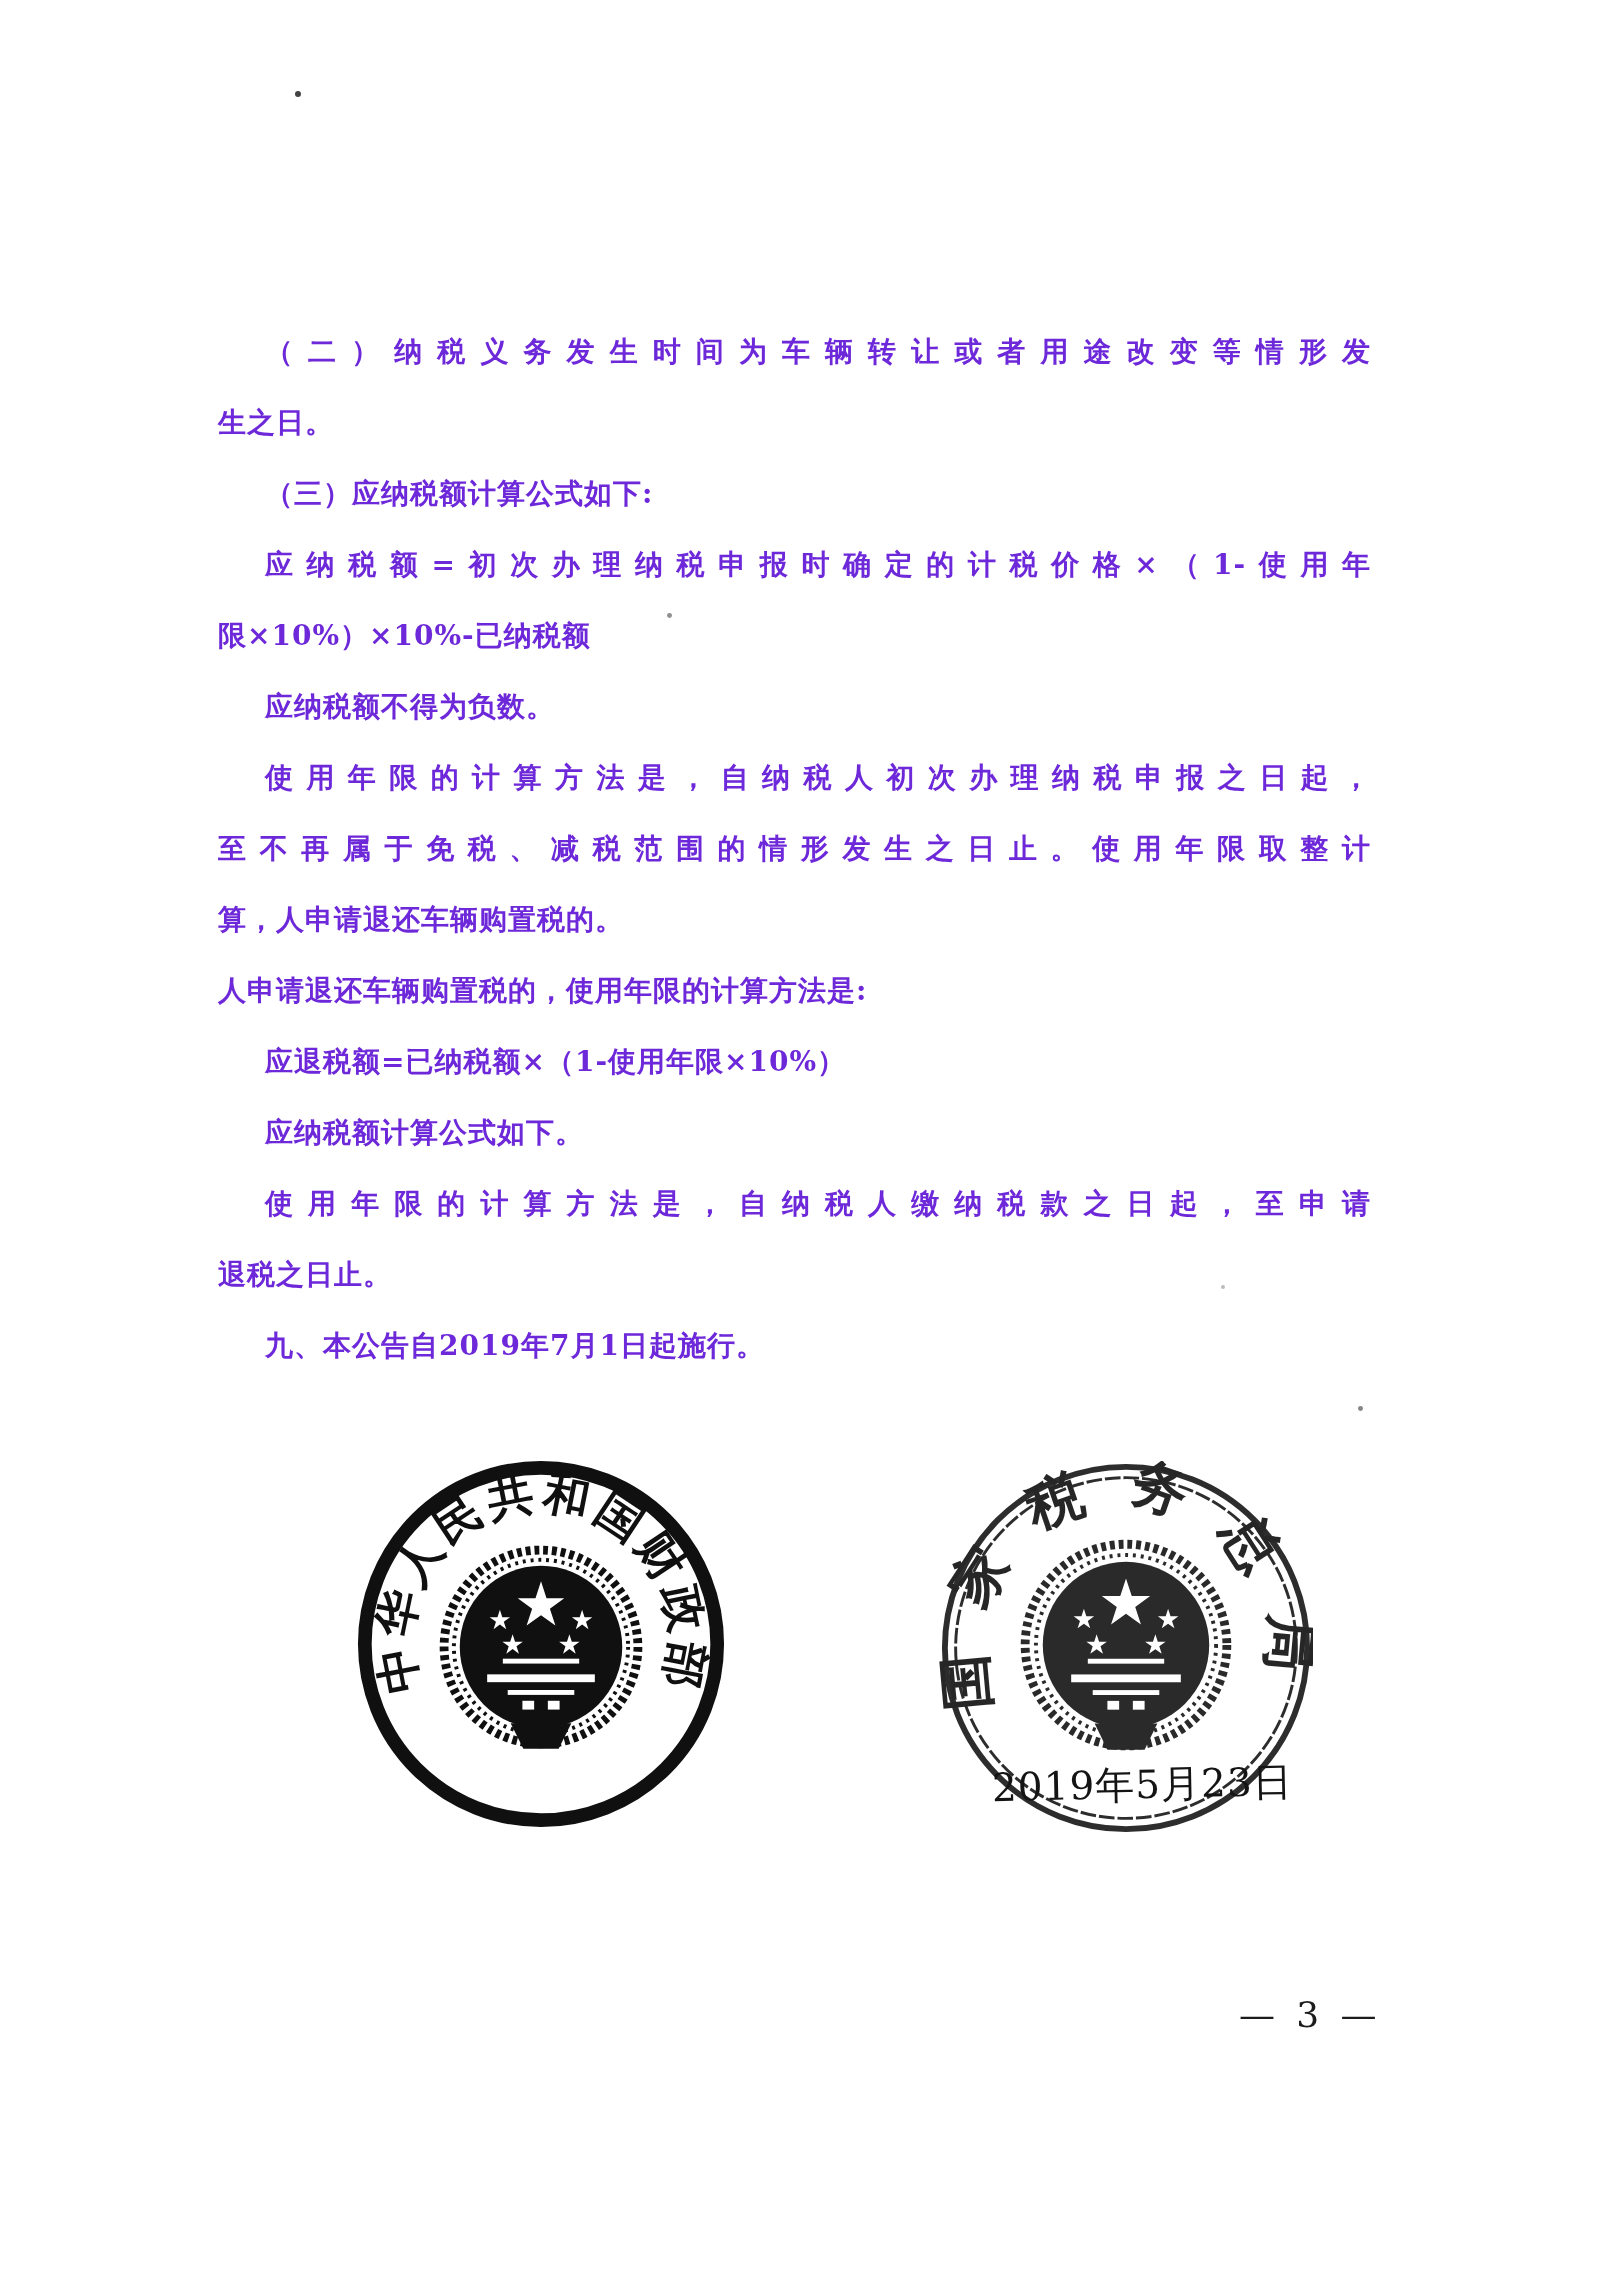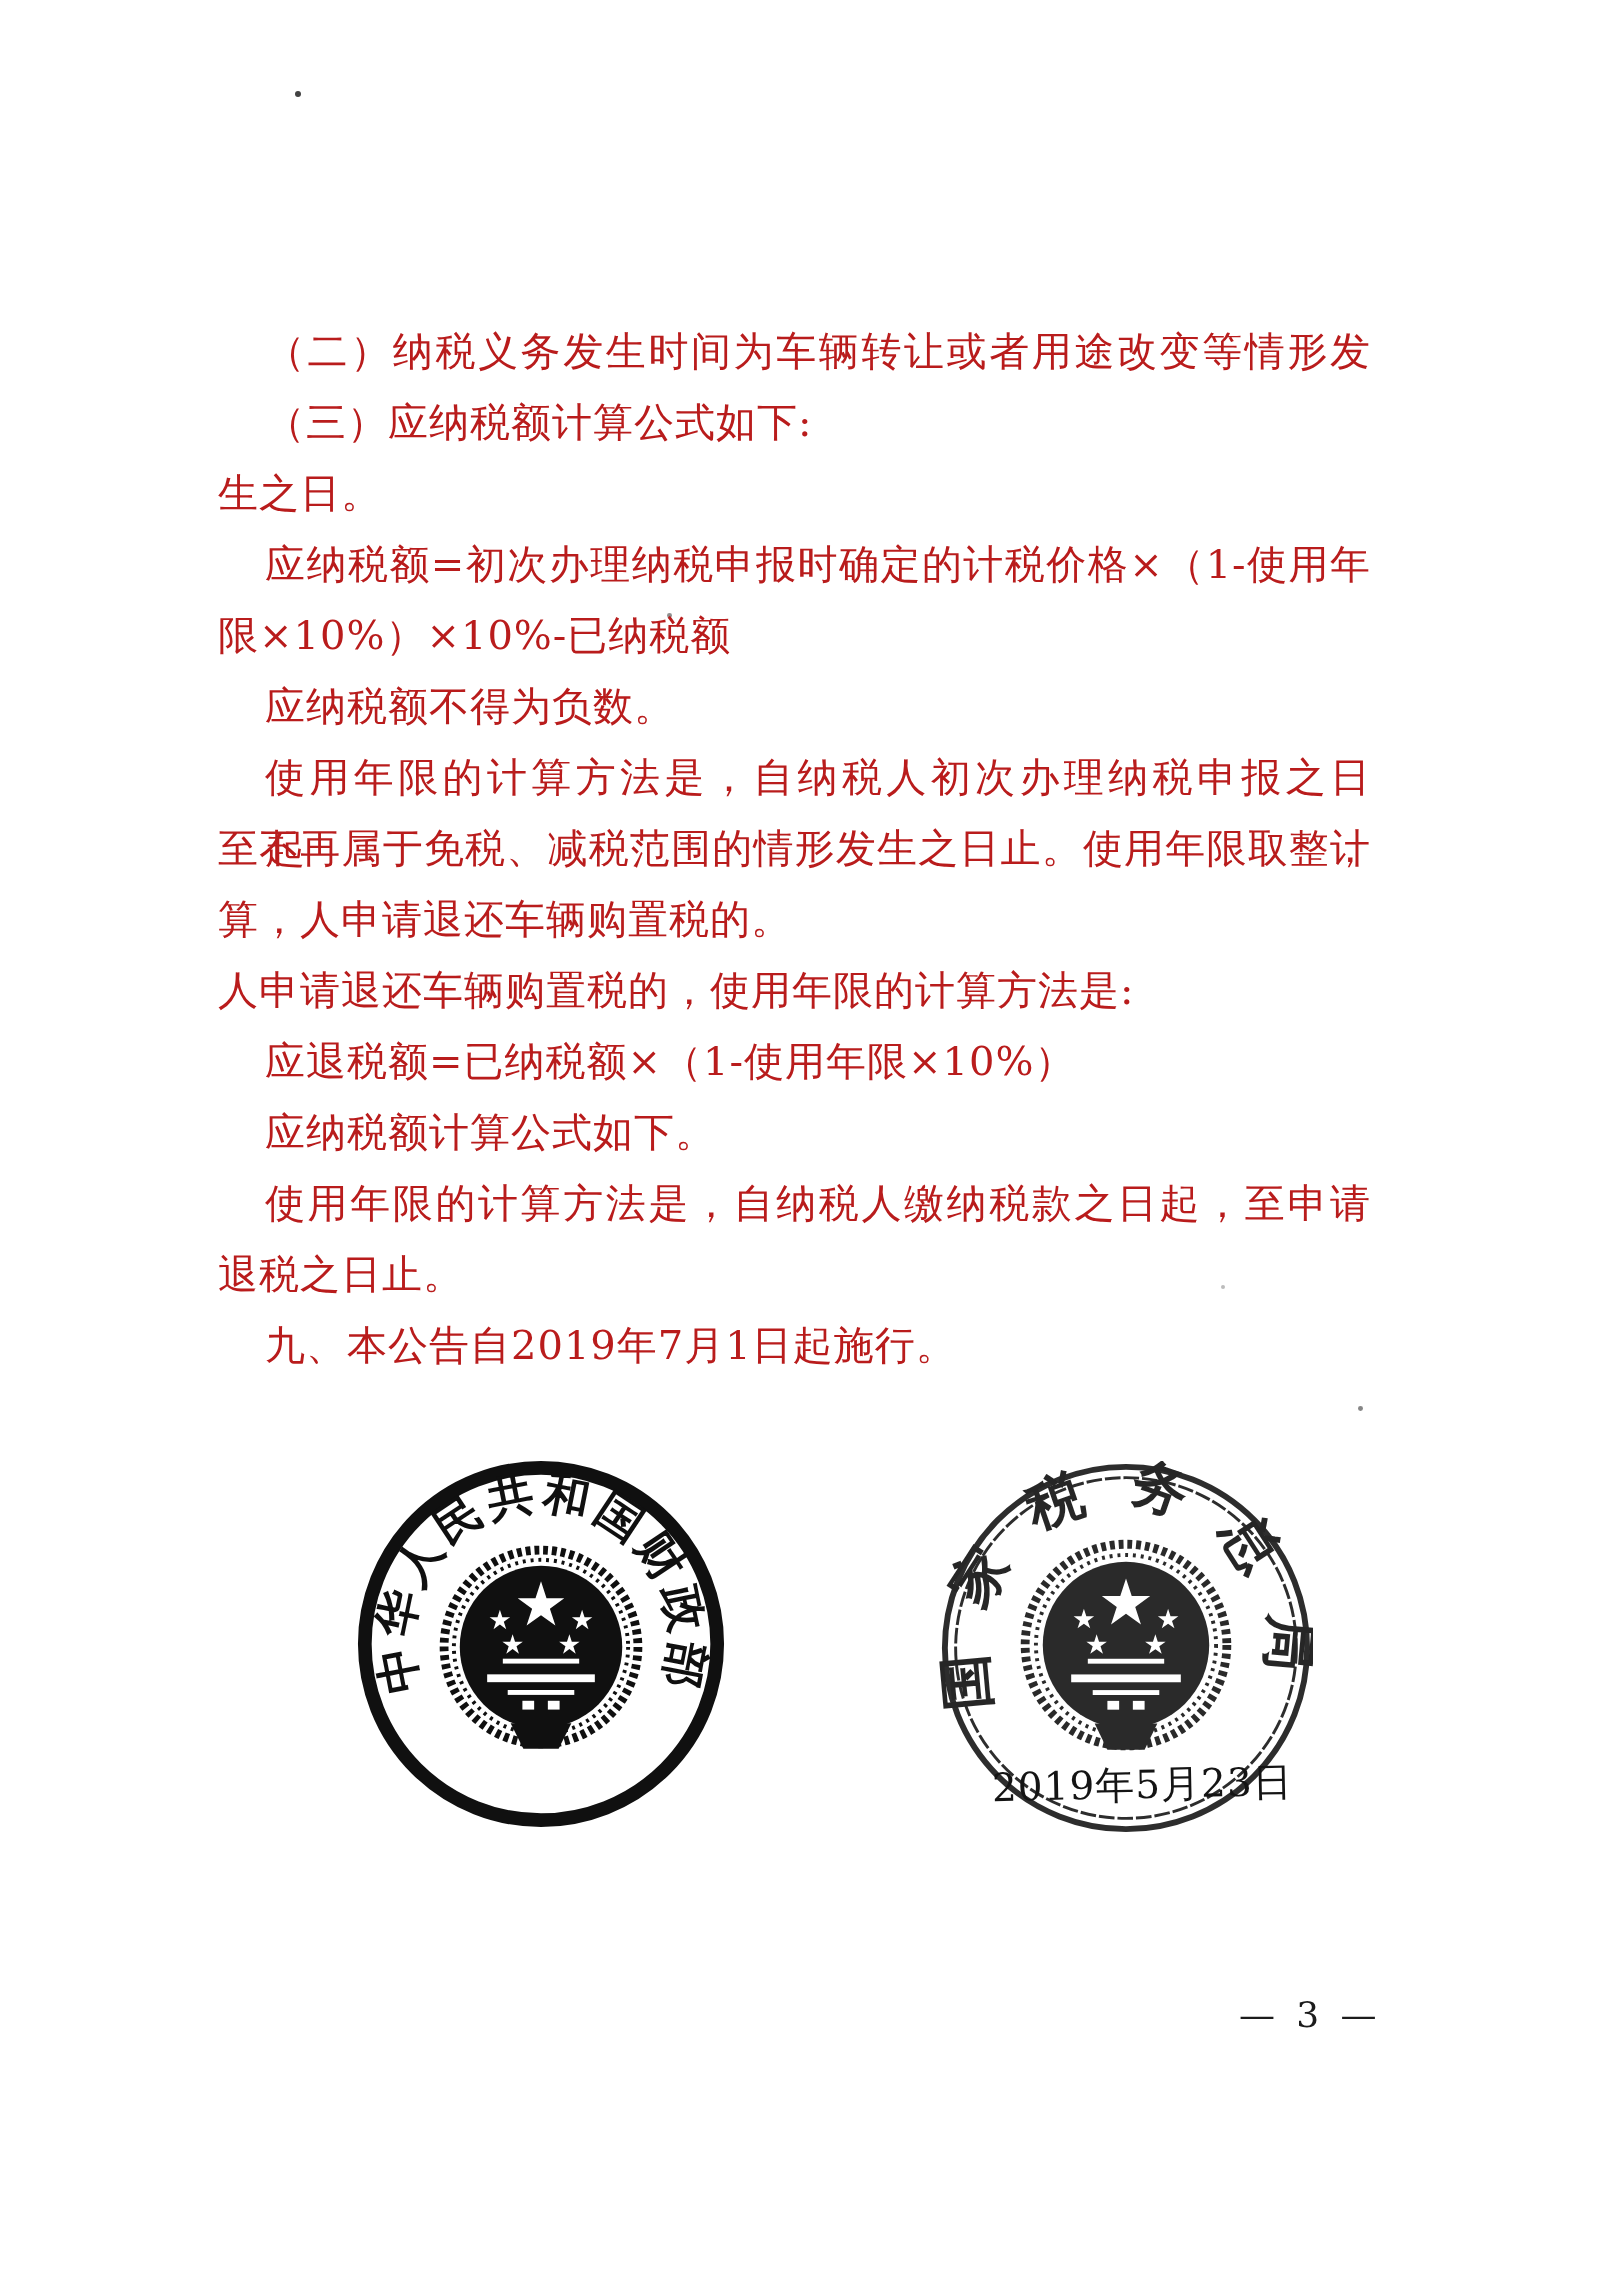--- a/index.html
+++ b/index.html
@@ -14,25 +14,25 @@
     overflow:hidden;
     color:#1b1b1b;
   }
   
   .body-text{
     position:absolute;
     left:218px;top:316px;width:1153px;
   }
   .ln{
     height:71px;line-height:71px;
-    font-size:40px;
-    color:#b91c1c;
+    font-size:28px;
+    color:#6d28d9;
     white-space:nowrap;
     letter-spacing:1px;
-    font-weight:400;
+    font-weight:700;
   }
   .ind{padding-left:47px;}
   .jfy{
     white-space:normal;
     text-align:justify;
     text-align-last:justify;
   }
   
   .seal{position:absolute;}
   .seal svg{display:block;}
@@ -73,22 +73,22 @@
 
 <div class="page">
 
   <div class="dot dot-a"></div>
   <div class="dot dot-b"></div>
   <div class="dot dot-c"></div>
   <div class="dot dot-d"></div>
 
   <div class="body-text">
     <div class="ln ind jfy">（二）纳税义务发生时间为车辆转让或者用途改变等情形发</div>
+    <div class="ln">生之日。</div>
     <div class="ln ind">（三）应纳税额计算公式如下:</div>
-    <div class="ln">生之日。</div>
     <div class="ln ind jfy">应纳税额=初次办理纳税申报时确定的计税价格×（1-使用年</div>
     <div class="ln">限×10%）×10%-已纳税额</div>
     <div class="ln ind">应纳税额不得为负数。</div>
     <div class="ln ind jfy">使用年限的计算方法是，自纳税人初次办理纳税申报之日起，</div>
     <div class="ln jfy">至不再属于免税、减税范围的情形发生之日止。使用年限取整计</div>
     <div class="ln">算，人申请退还车辆购置税的。</div>
     <div class="ln">人申请退还车辆购置税的，使用年限的计算方法是:</div>
     <div class="ln ind">应退税额=已纳税额×（1-使用年限×10%）</div>
     <div class="ln ind">应纳税额计算公式如下。</div>
     <div class="ln ind jfy">使用年限的计算方法是，自纳税人缴纳税款之日起，至申请</div>

